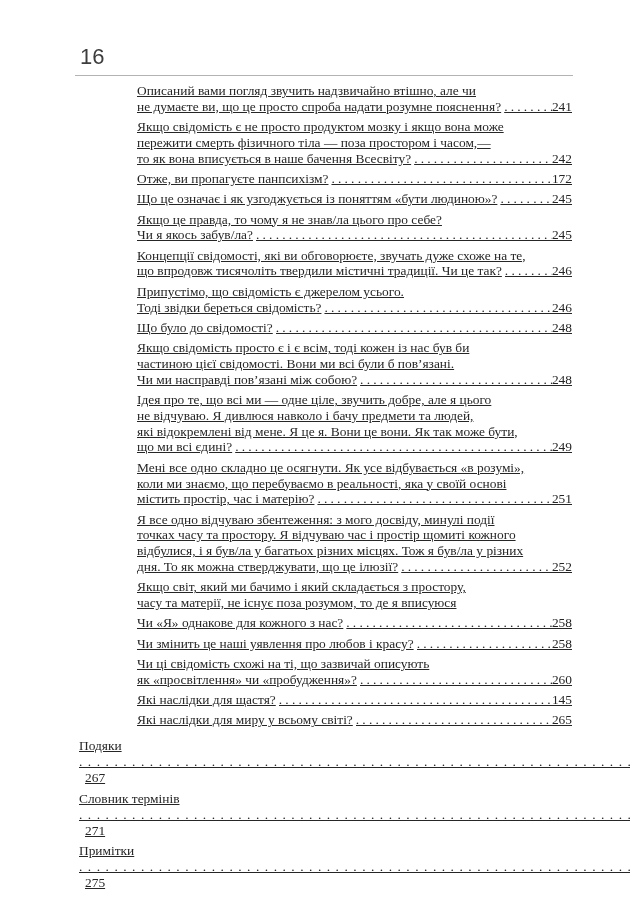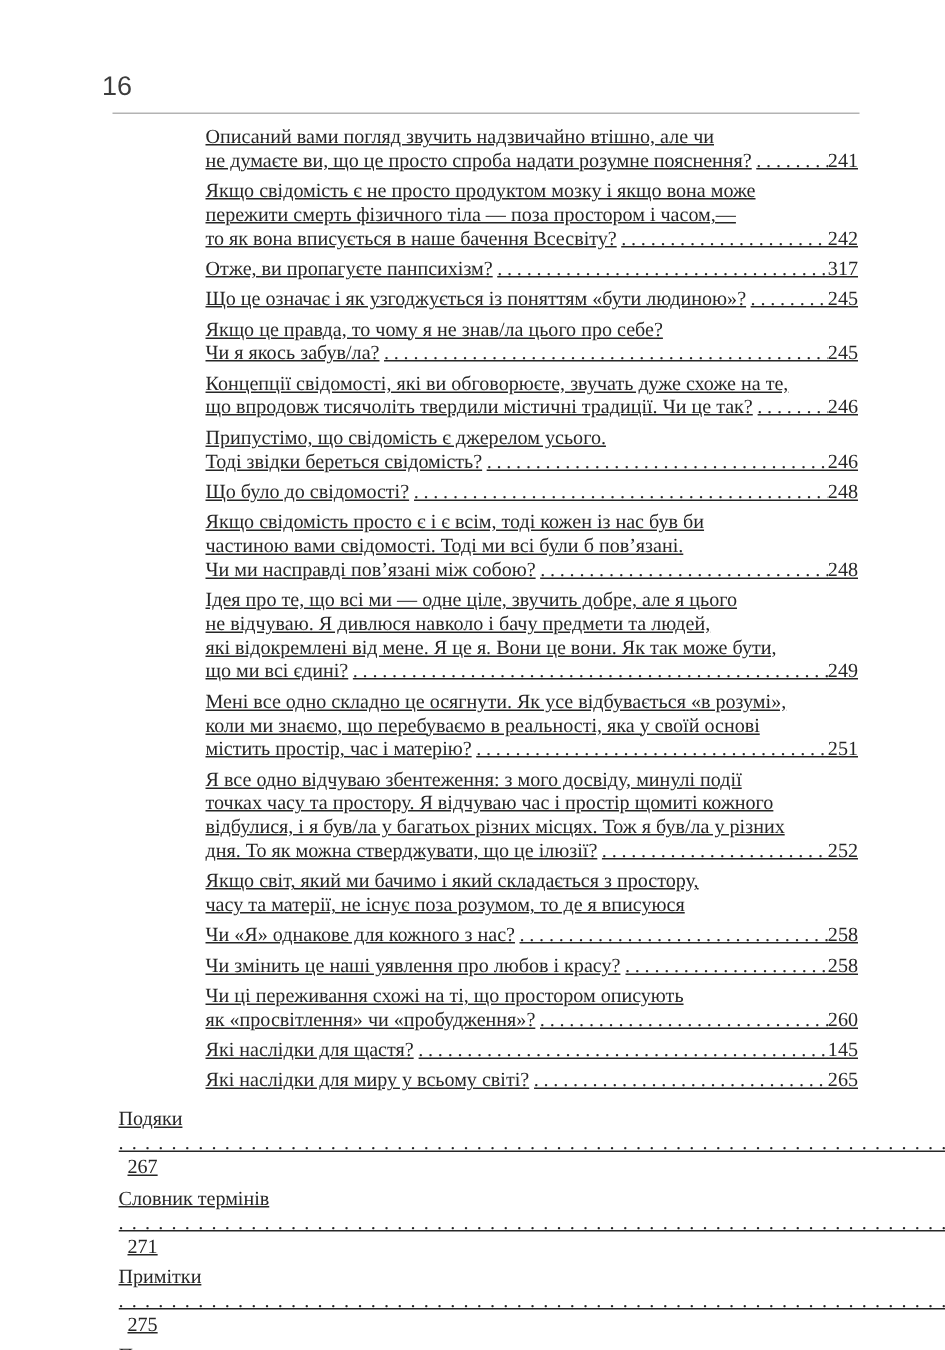--- a/index.html
+++ b/index.html
@@ -5,23 +5,23 @@
   html, body { margin: 0; padding: 0; }
   body {
     width: 630px; height: 900px;
     background: #ffffff;
     position: relative;
     font-family: "Liberation Serif", serif;
     color: #262626;
     overflow: hidden;
   }
   .folio {
-    position: absolute; left: 68px; top: 47px;
+    position: absolute; left: 80px; top: 47px;
     font-family: "Liberation Sans", sans-serif;
-    font-size: 18px; line-height: 20px; color: #3d3d3d;
+    font-size: 22px; line-height: 20px; color: #3d3d3d;
   }
   .rule {
     position: absolute; left: 75px; right: 57px; top: 75px;
     border-top: 1px solid #b3b3b3; height: 0;
   }
   .toc {
     position: absolute; left: 76px; right: 58px; top: 83px;
     font-size: 13.4px;
   }
   .entry { margin-bottom: 4.5px; text-decoration: underline; }
@@ -67,21 +67,21 @@
       <div class="line last">
         <span class="txt">то як вона вписується в наше бачення Всесвіту?</span>
         <span class="dots"></span>
         <span class="pg">242</span>
       </div>
     </div>
     <div class="entry sub">
       <div class="line last">
         <span class="txt">Отже, ви пропагуєте панпсихізм?</span>
         <span class="dots"></span>
-        <span class="pg">317</span>
+        <span class="pg">172</span>
       </div>
     </div>
     <div class="entry sub">
       <div class="line last">
         <span class="txt">Що це означає і як узгоджується із поняттям «бути людиною»?</span>
         <span class="dots"></span>
         <span class="pg">245</span>
       </div>
     </div>
     <div class="entry sub">
@@ -110,21 +110,21 @@
     </div>
     <div class="entry sub">
       <div class="line last">
         <span class="txt">Що було до свідомості?</span>
         <span class="dots"></span>
         <span class="pg">248</span>
       </div>
     </div>
     <div class="entry sub">
       <div class="line">Якщо свідомість просто є і є всім, тоді кожен із нас був би</div>
-      <div class="line">частиною вами свідомості. Тоді ми всі були б пов’язані.</div>
+      <div class="line">частиною цієї свідомості. Вони ми всі були б пов’язані.</div>
       <div class="line last">
         <span class="txt">Чи ми насправді пов’язані між собою?</span>
         <span class="dots"></span>
         <span class="pg">248</span>
       </div>
     </div>
     <div class="entry sub">
       <div class="line">Ідея про те, що всі ми — одне ціле, звучить добре, але я цього</div>
       <div class="line">не відчуваю. Я дивлюся навколо і бачу предмети та людей,</div>
       <div class="line">які відокремлені від мене. Я це я. Вони це вони. Як так може бути,</div>
@@ -165,21 +165,21 @@
       </div>
     </div>
     <div class="entry sub">
       <div class="line last">
         <span class="txt">Чи змінить це наші уявлення про любов і красу?</span>
         <span class="dots"></span>
         <span class="pg">258</span>
       </div>
     </div>
     <div class="entry sub">
-      <div class="line">Чи ці переживання схожі на ті, що простором описують</div>
+      <div class="line">Чи ці свідомість схожі на ті, що зазвичай описують</div>
       <div class="line last">
         <span class="txt">як «просвітлення» чи «пробудження»?</span>
         <span class="dots"></span>
         <span class="pg">260</span>
       </div>
     </div>
     <div class="entry sub">
       <div class="line last">
         <span class="txt">Які наслідки для щастя?</span>
         <span class="dots"></span>

